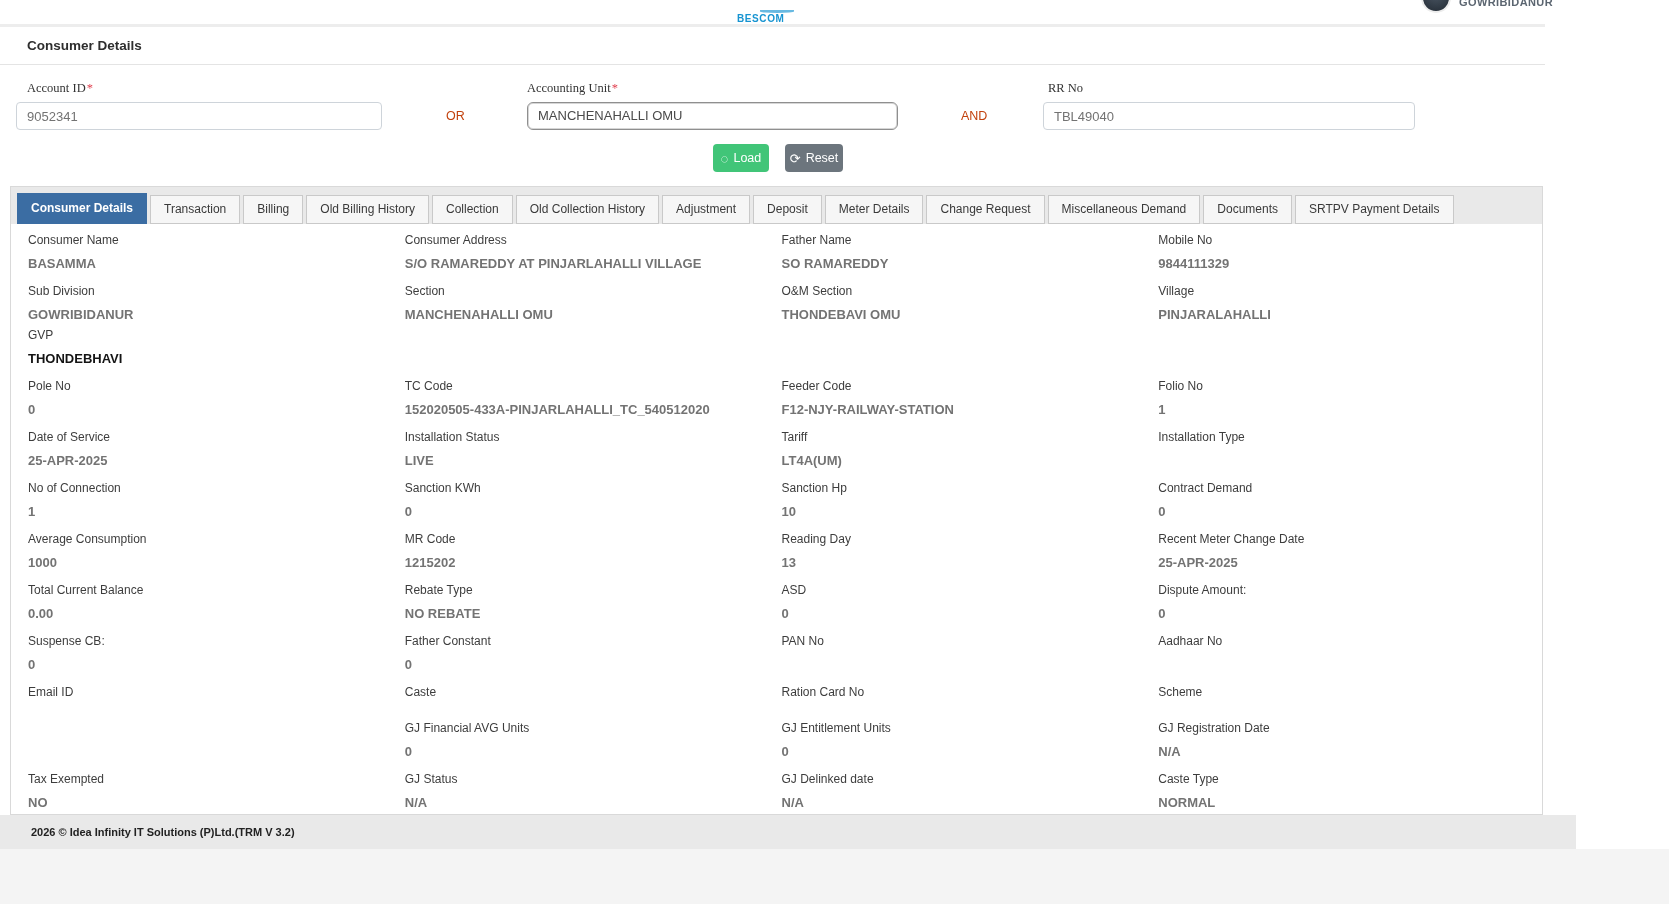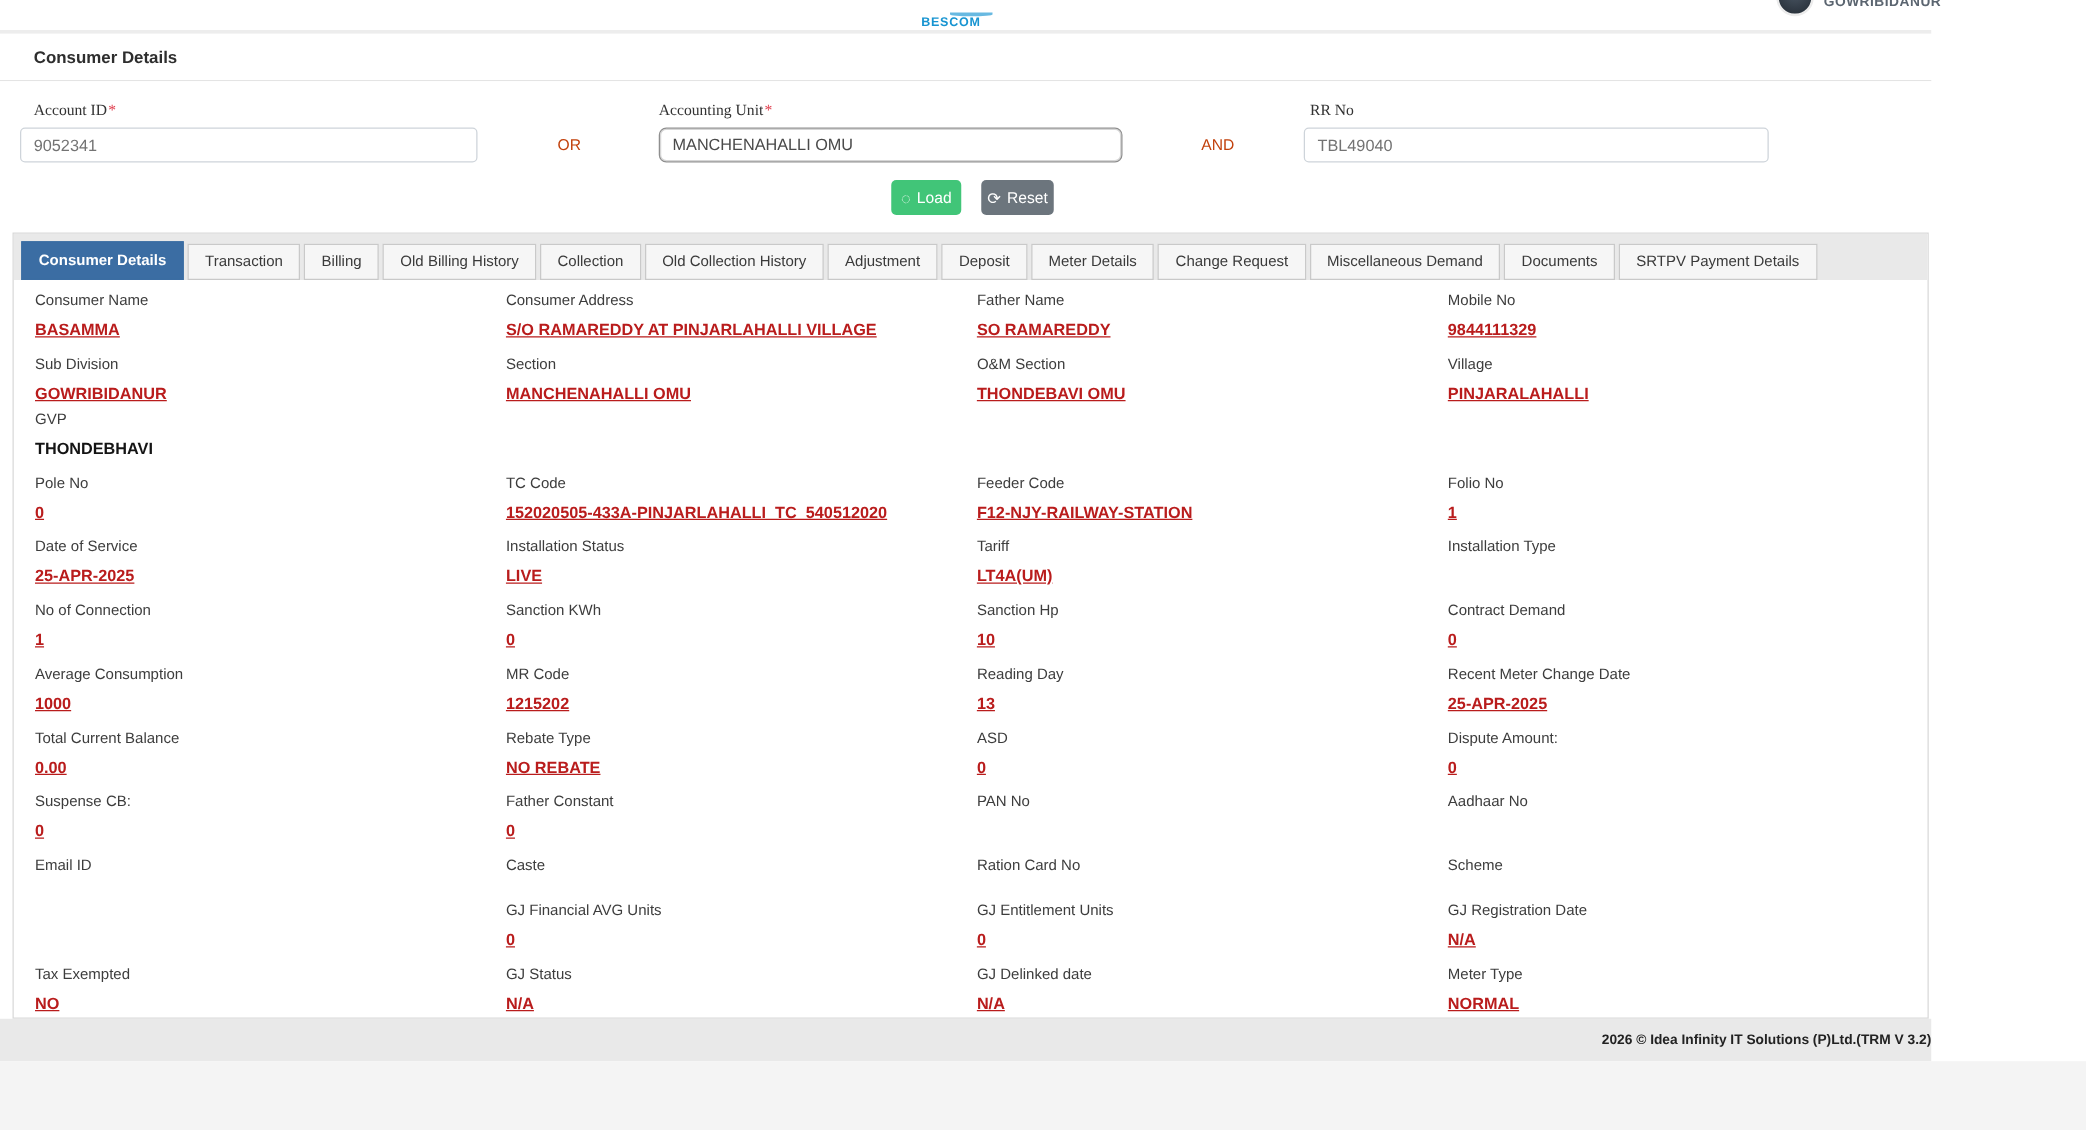--- a/index.html
+++ b/index.html
@@ -33,27 +33,27 @@
 
   
   .card{position:absolute;left:10px;top:186px;width:1533px;height:629px;background:#fff;border:1px solid #d9d9d9;box-sizing:border-box;overflow:hidden;}
   .tabstrip{height:37px;background:#e9e9e9;display:flex;align-items:flex-end;padding-left:6px;box-sizing:border-box;}
   .tab{height:29px;line-height:27px;box-sizing:border-box;border:1px solid #c9c9c9;background:#f6f6f6;color:#3a3a3a;font-size:12px;padding:0 13px;margin-right:3px;white-space:nowrap;cursor:pointer;}
   .tab.active{background:#3b6da3;border-color:#3b6da3;color:#fff;font-weight:bold;height:31px;line-height:29px;}
 
   .details{padding:9px 17px 0;display:grid;grid-template-columns:repeat(4,1fr);column-gap:10px;}
   .cell{margin-bottom:13px;}
   .lbl{font-size:12px;color:#3d3d3d;margin-bottom:9px;}
-  .val{font-size:13px;font-weight:bold;color:#b91c1c;text-decoration:underline;}
+  .val{font-size:13px;font-weight:bold;color:#737373;}
   .val2{font-size:12px;color:#3d3d3d;margin-top:6px;}
   .val3{font-size:13px;font-weight:bold;color:#141414;margin-top:9px;}
   .lbl:empty,.val:empty,.val2:empty,.val3:empty{display:none;}
 
   
-  .footer{position:absolute;left:0;top:815px;width:1545px;height:34px;background:#e9e9e9;text-align:right;}
+  .footer{position:absolute;left:0;top:815px;width:1545px;height:34px;background:#e9e9e9;text-align:left;padding-left:31px;}
   .footer .f{line-height:34px;font-size:11px;font-weight:bold;color:#222;}
   .belowfooter{position:absolute;left:0;top:849px;width:1669px;height:55px;background:#f4f4f4;}
 </style>
 </head>
 <body>
 
 <div class="viewport">
 
   <div class="topbar">
     <div class="logo">
@@ -317,21 +317,21 @@
           <div class="lbl">GJ Status</div>
           <div class="val">N/A</div>
 
         </div>
         <div class="cell">
           <div class="lbl">GJ Delinked date</div>
           <div class="val">N/A</div>
 
         </div>
         <div class="cell">
-          <div class="lbl">Meter Type</div>
+          <div class="lbl">Caste Type</div>
           <div class="val">NORMAL</div>
 
         </div>
       </div>
   </div>
 
   <div class="footer">
     <div class="f">2026 © Idea Infinity IT Solutions (P)Ltd.(TRM V 3.2)</div>
   </div>
   <div class="belowfooter"></div>

